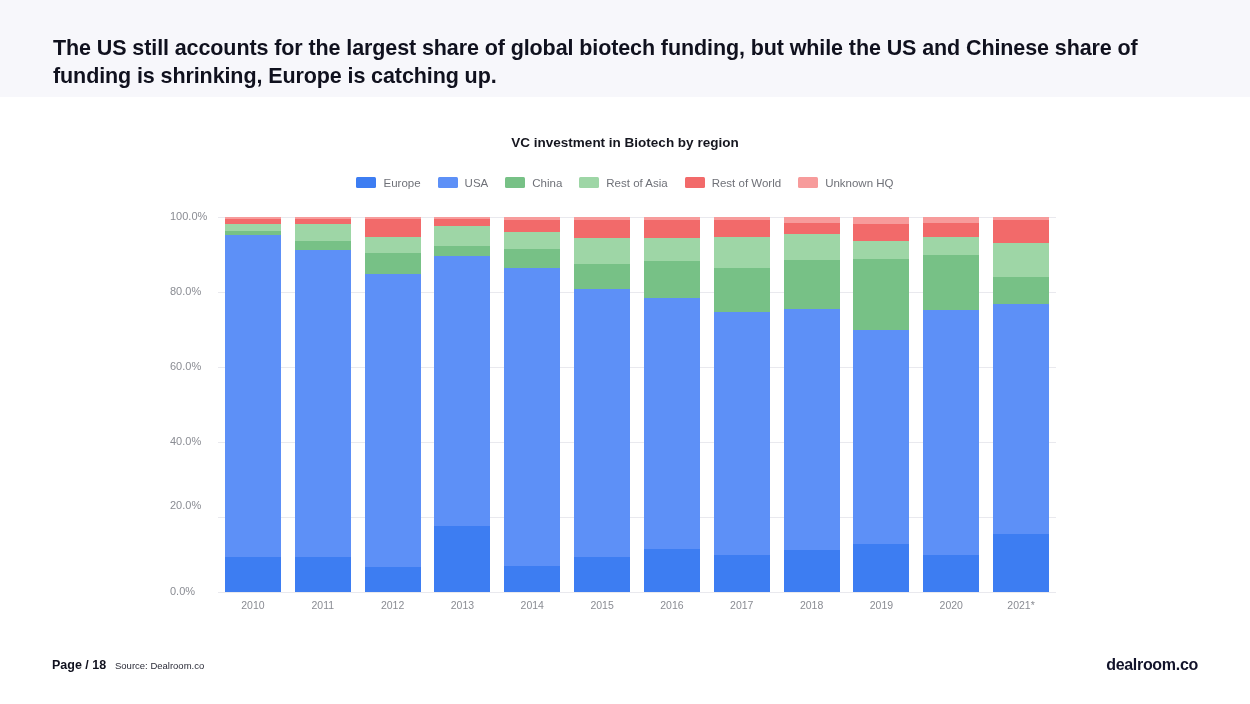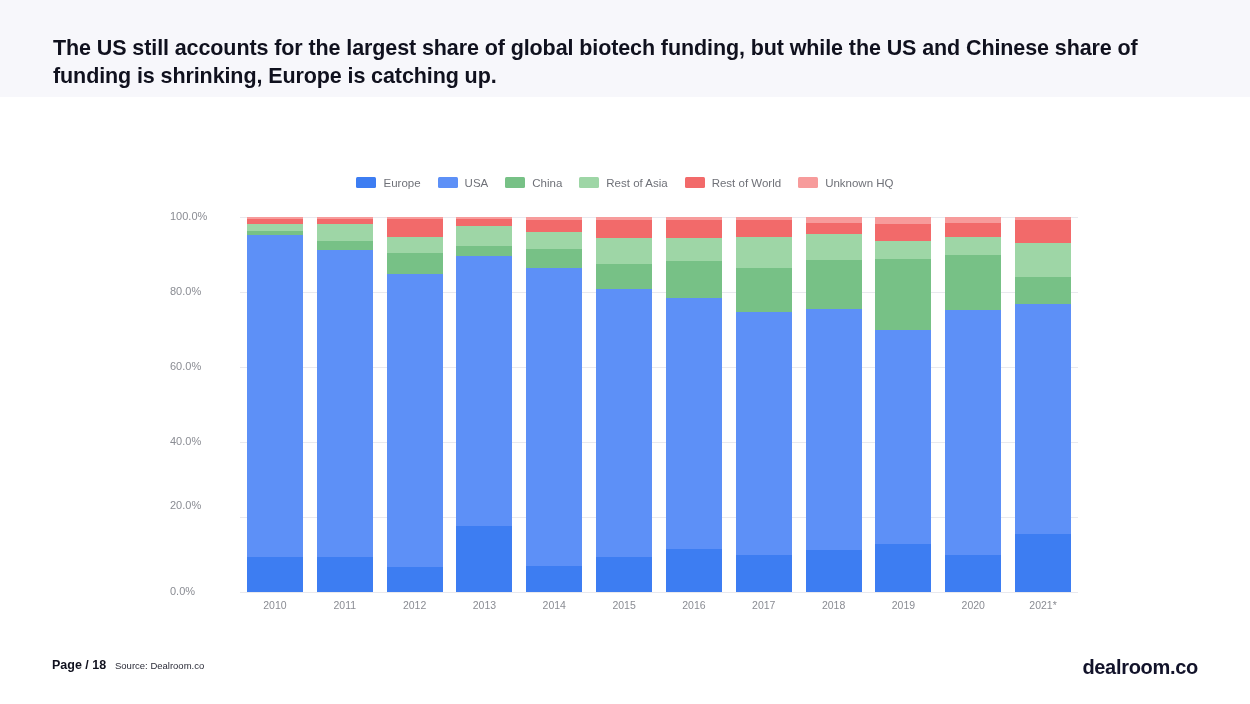--- a/index.html
+++ b/index.html
@@ -41,21 +41,21 @@
   }
   .legend-item { display:flex; align-items:flex-start; gap:7px; }
   .legend-swatch { width:20px; height:11px; border-radius:1.5px; display:block; }
   .legend-label { font-size:11.5px; color:#6f7178; white-space:nowrap; }
 
   
   #plot-wrap {
     position:absolute; left:0; top:0; width:1250px; height:552px;
   }
   #plot-area {
-    position:absolute; left:240px; top:120px; width:838px; height:375px;text-decoration:underline;
+    position:absolute; left:218px; top:120px; width:838px; height:375px;text-decoration:underline;
   }
   .gridline {
     position:absolute; left:0; width:838px; height:1px;
     background:#e9e9ee;
   }
   #yaxis-labels { position:absolute; left:0; top:0; width:1250px; height:552px; }
   .ytick-lab {
     position:absolute; left:170px; width:52px; text-align:left;
     font-size:11px; color:#8a8c93;
   }
@@ -79,32 +79,33 @@
   #page-num {
     position:absolute; left:52px; top:9px;
     font-size:12.5px; font-weight:bold; color:#10111e;
   }
   #source-note {
     position:absolute; left:115px; top:11px;
     font-size:9.5px; color:#2b2c38;
   }
   #brand-logo {
     position:absolute; right:52px; top:7px;
-    font-size:20px; font-weight:bold; color:#12132a; letter-spacing:-0.3px;
+    font-size:16px; font-weight:bold; color:#12132a; letter-spacing:-0.3px;
   }
 </style>
 </head>
 <body>
 
 <div id="header-band">
   <div id="headline">The US still accounts for the largest share of global biotech funding, but while the US and Chinese share of funding is shrinking, Europe is catching up.</div>
 </div>
 
 <div id="slide-body">
 
+  <div id="chart-title">VC investment in Biotech by region</div>
 
   <div id="legend">
       <div class="legend-item">
         <span class="legend-swatch" style="background: rgb(61, 125, 242);"></span>
         <span class="legend-label">Europe</span>
       </div>
       <div class="legend-item">
         <span class="legend-swatch" style="background: rgb(93, 144, 247);"></span>
         <span class="legend-label">USA</span>
       </div>

